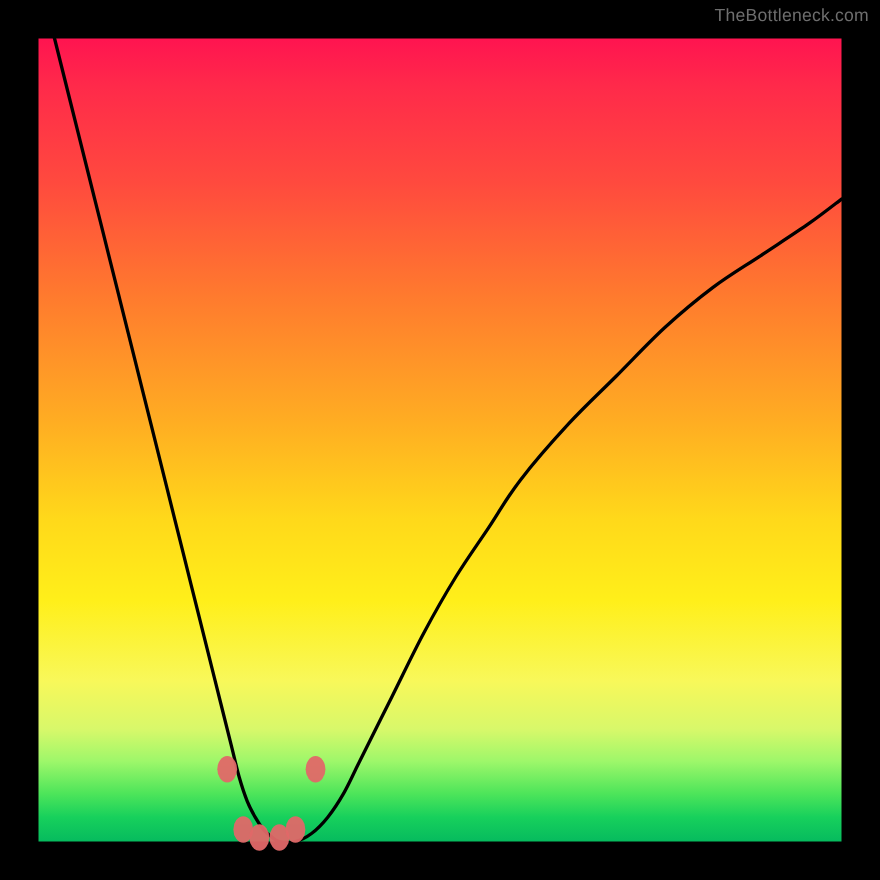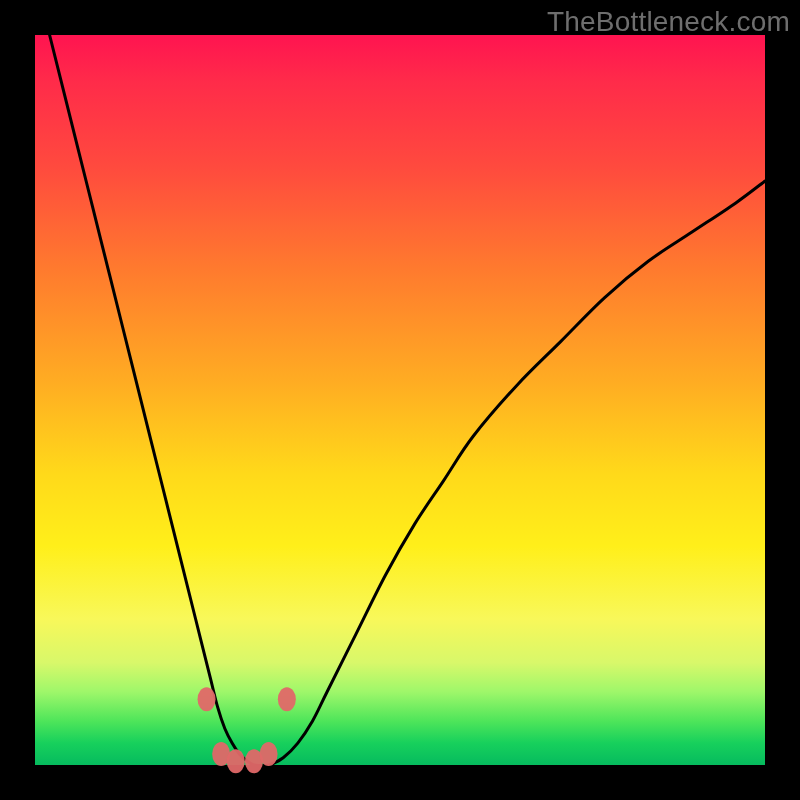--- a/index.html
+++ b/index.html
@@ -41,21 +41,21 @@
       #4ee55a 94%,
       #17d05c 97%,
       #06bb5e 100%
     );
   }
   .watermark {
     position: absolute;
     top: 6px;
     right: 10px;
     color: #6e6e6e;
-    font-size: 28px;
+    font-size: 16px;
     font-weight: 500;
     letter-spacing: 0.2px;
     user-select: none;
   }
   svg.curve {
     position: absolute;
     left: 0;
     top: 0;
     width: 730px;
     height: 730px;

